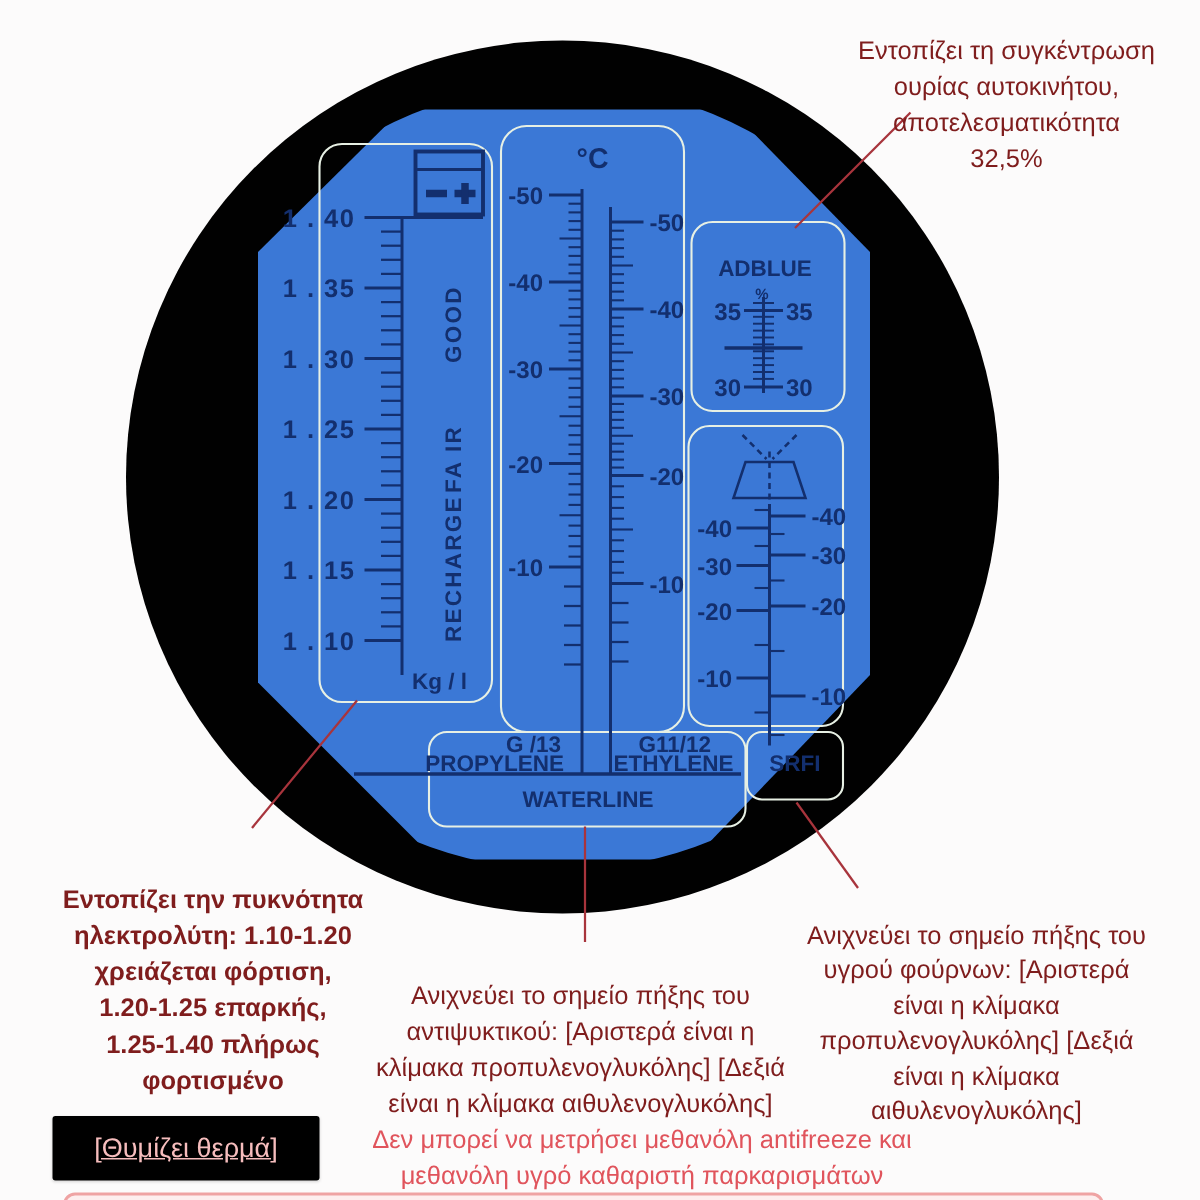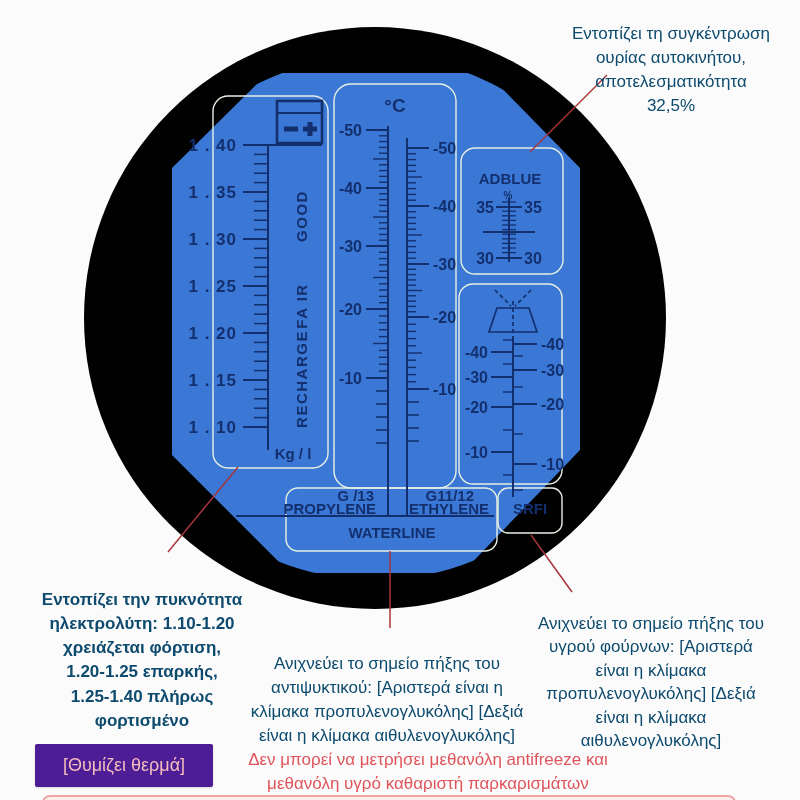--- a/index.html
+++ b/index.html
@@ -1,26 +1,26 @@
 <!DOCTYPE html>
 <html><head>
 <meta charset="utf-8">
 <style>
   html,body{margin:0;padding:0;}
   body{width:800px;height:800px;background:#fcfbfb;font-family:"Liberation Sans",sans-serif;overflow:hidden;}
   .stage{position:relative;width:800px;height:800px;}
   svg.scope{position:absolute;left:0;top:0;}
-  .note{position:absolute;color:#0c4a6e;font-size:17px;line-height:1.42;text-align:center;white-space:pre-line;}
+  .note{position:absolute;color:#7f1d1d;font-size:17px;line-height:1.42;text-align:center;white-space:pre-line;}
   .note-adblue{left:552px;top:22px;width:238px;}
   .note-battery{left:28px;top:588px;width:228px;font-weight:bold;}
   .note-antifreeze{left:242px;top:652px;width:290px;}
   .note-washer{left:515px;top:612px;width:272px;line-height:1.38;}
-  .warn-badge{position:absolute;left:35px;top:744px;width:178px;height:43px;background:#4c1d95;
+  .warn-badge{position:absolute;left:35px;top:744px;width:178px;height:43px;background:#000000;
     border-radius:2px;display:flex;align-items:center;justify-content:center;
-    color:#f6bdbd;font-size:18px;box-shadow:0 1px 2px rgba(0,0,0,0.15);}
+    color:#f6bdbd;font-size:18px;box-shadow:0 1px 2px rgba(0,0,0,0.15);text-decoration:underline;}
   .warn-note{position:absolute;left:228px;top:748px;width:400px;color:#e0545c;font-size:17px;
     line-height:1.4;text-align:center;white-space:pre-line;}
   .bottom-strip{position:absolute;left:42px;top:795px;width:690px;height:12px;
     background:#fdeeee;border:2px solid #efa3a3;border-radius:8px 8px 0 0;}
   text{fill:#132f6e;font-family:"Liberation Sans",sans-serif;}
   .num{font-size:17px;font-weight:600;letter-spacing:1px;}
   .num2{font-size:16px;font-weight:600;}
   .lbl{font-size:15px;font-weight:700;}
   .zone{font-size:15px;font-weight:700;letter-spacing:1.5px;}
   .small{font-size:10px;font-weight:700;}

